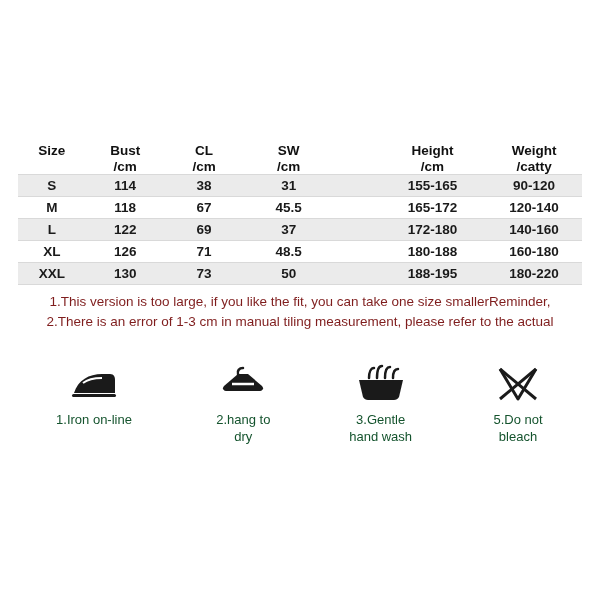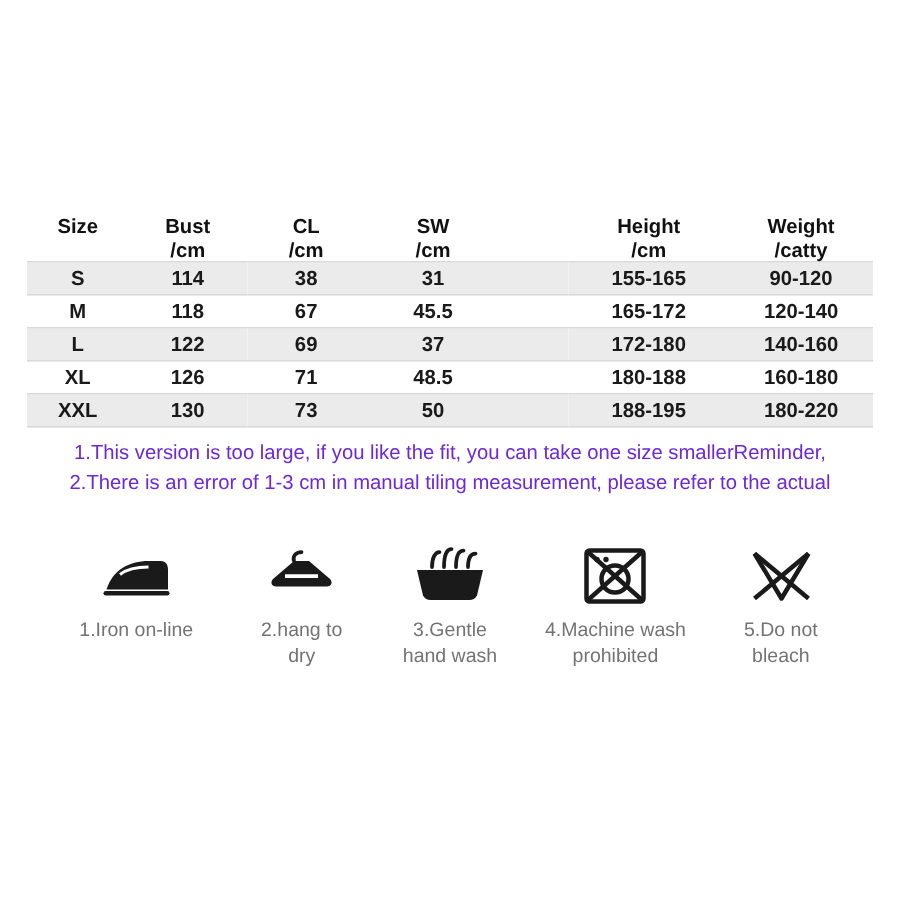--- a/index.html
+++ b/index.html
@@ -68,21 +68,21 @@
 
   
   .notes {
     position: absolute;
     top: 292px;
     left: 12px;
     width: 576px;
     text-align: center;
     font-size: 13.5px;
     line-height: 1.45;
-    color: #6d28d9;
+    color: #7f1d1d;
   }
   .note-line { display: block; }
 
   
   .care-row {
     position: absolute;
     top: 362px;
     left: 30px;
     width: 540px;
     display: flex;
@@ -99,21 +99,21 @@
     height: 44px;
     display: flex;
     align-items: center;
     justify-content: center;
   }
   .care-label {
     margin-top: 6px;
     font-size: 13px;
     line-height: 1.3;
     text-align: center;
-    color: #737373;
+    color: #14532d;
   }
   .care-item.wide { width: 128px; }
 </style>
 </head>
 <body>
 
 <div id="page">
 
   <div class="table-wrap">
     <table class="size-table">
@@ -242,36 +242,20 @@
           <path d="M32 14 C32 6, 34 3, 37 3" stroke="#1a1a1a" stroke-width="2.5" fill="none" stroke-linecap="round"></path>
           <path d="M40 14 C40 8, 42 5, 45 5" stroke="#1a1a1a" stroke-width="2.5" fill="none" stroke-linecap="round"></path>
         </svg>
       </div>
       <div class="care-label">
         <span>3.Gentle</span><br>
         <span>hand wash</span>
       </div>
     </div>
 
-    <div class="care-item wide">
-      <div class="care-glyph">
-        <svg width="46" height="42" viewBox="0 0 46 42" aria-hidden="true">
-          <rect x="4" y="4" width="38" height="34" rx="2" fill="none" stroke="#1a1a1a" stroke-width="3"></rect>
-          <circle cx="23" cy="23" r="9" fill="none" stroke="#1a1a1a" stroke-width="3"></circle>
-          <circle cx="11" cy="10" r="1.8" fill="#1a1a1a"></circle>
-          <circle cx="17" cy="10" r="1.8" fill="#1a1a1a"></circle>
-          <line x1="5" y1="5" x2="41" y2="37" stroke="#1a1a1a" stroke-width="3"></line>
-          <line x1="41" y1="5" x2="5" y2="37" stroke="#1a1a1a" stroke-width="3"></line>
-        </svg>
-      </div>
-      <div class="care-label">
-        <span>4.Machine wash</span><br>
-        <span>prohibited</span>
-      </div>
-    </div>
 
     <div class="care-item">
       <div class="care-glyph">
         <svg width="48" height="42" viewBox="0 0 48 42" aria-hidden="true">
           <path d="M6 6 L24 36 L42 6" fill="none" stroke="#1a1a1a" stroke-width="3" stroke-linejoin="round"></path>
           <line x1="6" y1="6" x2="42" y2="36" stroke="#1a1a1a" stroke-width="3"></line>
           <line x1="42" y1="6" x2="6" y2="36" stroke="#1a1a1a" stroke-width="3"></line>
         </svg>
       </div>
       <div class="care-label">

